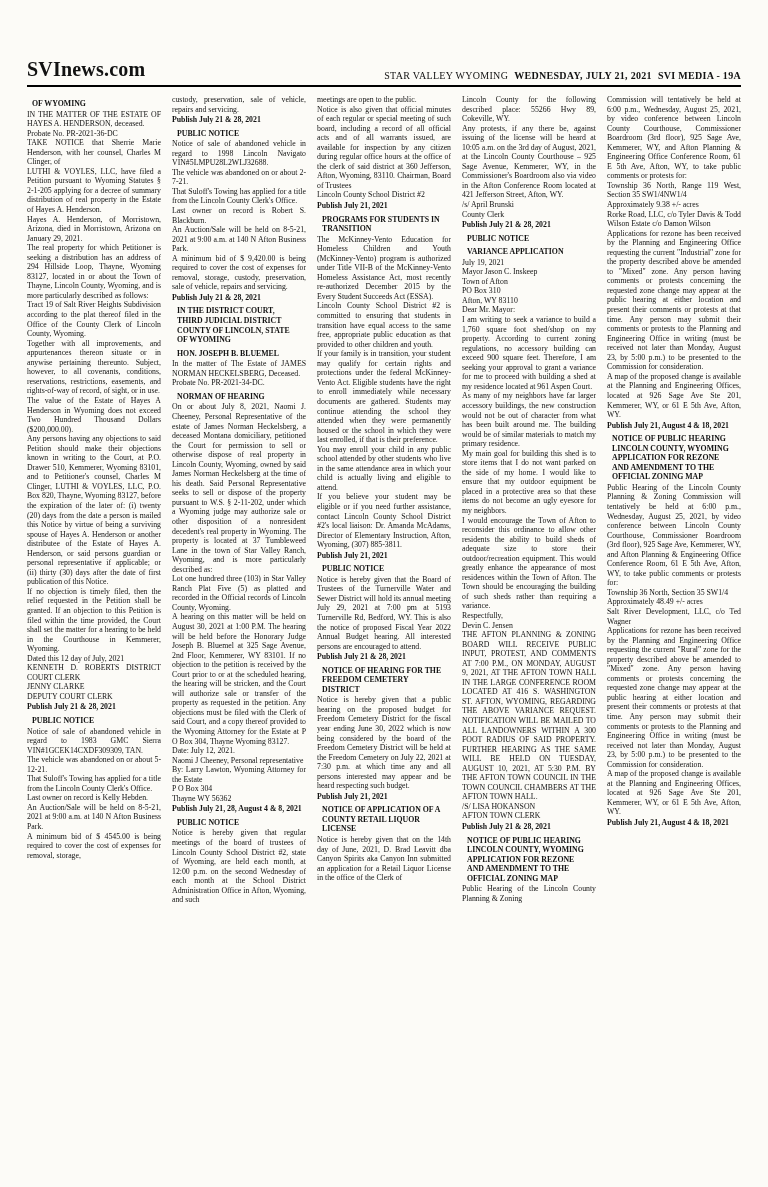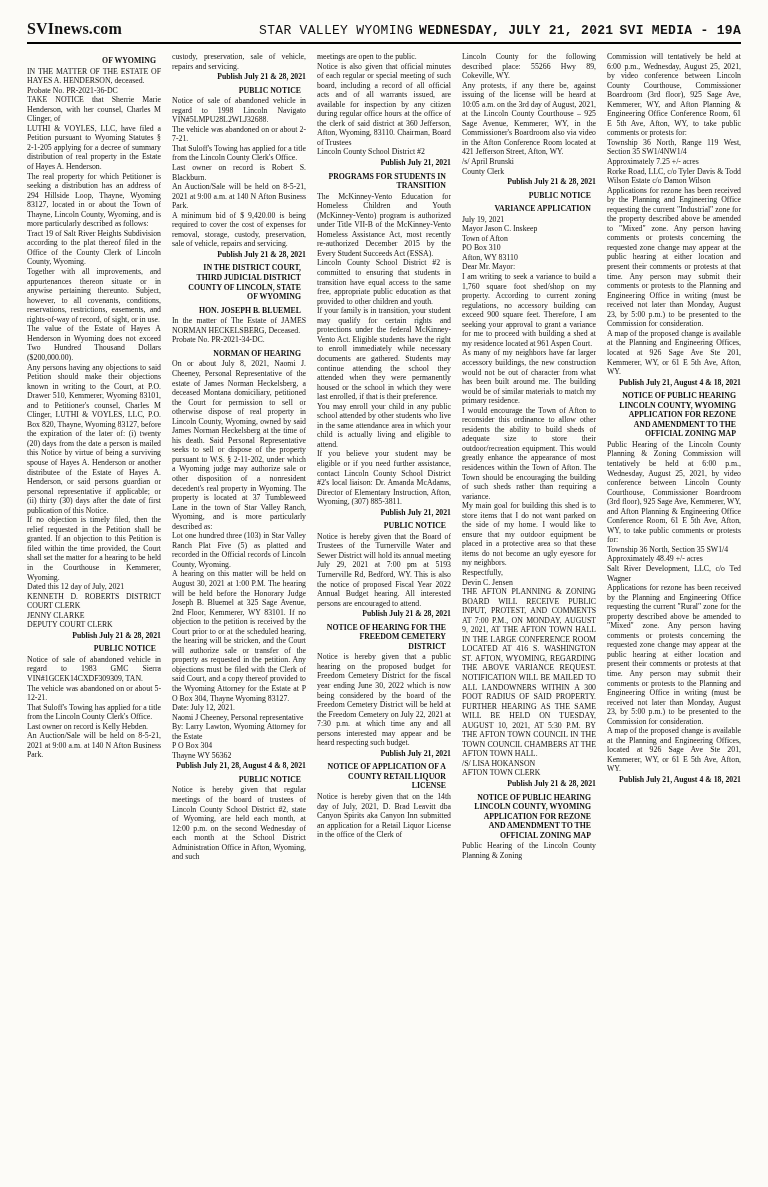--- a/index.html
+++ b/index.html
@@ -11,44 +11,44 @@
     color:#121212;
     font-family:"Liberation Serif", serif;
     overflow:hidden;
   }
   .masthead {
     display:flex; justify-content:space-between; align-items:flex-end;
     padding-bottom:4px;
   }
   .site {
     font-family:"Liberation Serif", serif;
-    font-weight:bold; font-size:16px; letter-spacing:0.2px;
+    font-weight:bold; font-size:20px; letter-spacing:0.2px;margin-top:38px;
   }
   .mast-info {
-    font-size:13px; letter-spacing:0.3px; white-space:nowrap;font-family:Liberation Mono, monospace;
+    font-size:10px; letter-spacing:0.3px; white-space:nowrap;
   }
   .mast-info .sep { display:inline-block; width:6px; }
   .bold { font-weight:bold; }
   .rule { border-top:2.5px solid #000; margin-bottom:8px; }
   .columns {
     display:flex; gap:11px;
     height:1112px; overflow:hidden;
   }
   .col {
     flex:1 1 0; min-width:0; overflow:hidden;
     font-size:7.8px; line-height:9.55px;
     text-align:justify;
   }
   .block.para { margin:0; }
   .block.heading {
-    font-weight:bold; text-align:right;
+    font-weight:bold; text-align:left;
     margin:4px 5px 1px;
   }
   .block.publish {
-    font-weight:bold; text-align:right;
+    font-weight:bold; 
     margin:1px 0 4px;
   }
 </style>
 </head>
 <body>
 
 <div class="page">
   <header class="masthead">
     <div class="site">SVInews.com</div>
     <div class="mast-info">
@@ -56,37 +56,39 @@
     </div>
   </header>
   <div class="rule"></div>
   <main class="columns">
       <div class="col">
         <div class="block heading">OF WYOMING</div>
         <div class="block para">IN THE MATTER OF THE ESTATE OF HAYES A. HENDERSON, deceased.</div>
         <div class="block para">Probate No. PR-2021-36-DC</div>
         <div class="block para">TAKE NOTICE that Sherrie Marie Henderson, with her counsel, Charles M Clinger, of</div>
         <div class="block para">LUTHI &amp; VOYLES, LLC, have filed a Petition pursuant to Wyoming Statutes § 2-1-205 applying for a decree of summary distribution of real property in the Estate of Hayes A. Henderson.</div>
+        <div class="block para">Hayes A. Henderson, of Morristown, Arizona, died in Morristown, Arizona on January 29, 2021.</div>
         <div class="block para">The real property for which Petitioner is seeking a distribution has an address of 294 Hillside Loop, Thayne, Wyoming 83127, located in or about the Town of Thayne, Lincoln County, Wyoming, and is more particularly described as follows:</div>
         <div class="block para">Tract 19 of Salt River Heights Subdivision according to the plat thereof filed in the Office of the County Clerk of Lincoln County, Wyoming.</div>
         <div class="block para">Together with all improvements, and appurtenances thereon situate or in anywise pertaining thereunto. Subject, however, to all covenants, conditions, reservations, restrictions, easements, and rights-of-way of record, of sight, or in use.</div>
         <div class="block para">The value of the Estate of Hayes A Henderson in Wyoming does not exceed Two Hundred Thousand Dollars ($200,000.00).</div>
         <div class="block para">Any persons having any objections to said Petition should make their objections known in writing to the Court, at P.O. Drawer 510, Kemmerer, Wyoming 83101, and to Petitioner's counsel, Charles M Clinger, LUTHI &amp; VOYLES, LLC, P.O. Box 820, Thayne, Wyoming 83127, before the expiration of the later of: (i) twenty (20) days from the date a person is mailed this Notice by virtue of being a surviving spouse of Hayes A. Henderson or another distributee of the Estate of Hayes A. Henderson, or said persons guardian or personal representative if applicable; or (ii) thirty (30) days after the date of first publication of this Notice.</div>
         <div class="block para">If no objection is timely filed, then the relief requested in the Petition shall be granted. If an objection to this Petition is filed within the time provided, the Court shall set the matter for a hearing to be held in the Courthouse in Kemmerer, Wyoming.</div>
         <div class="block para">Dated this 12 day of July, 2021</div>
         <div class="block para">KENNETH D. ROBERTS DISTRICT COURT CLERK</div>
         <div class="block para">JENNY CLARKE</div>
         <div class="block para">DEPUTY COURT CLERK</div>
         <div class="block publish">Publish July 21 &amp; 28, 2021</div>
         <div class="block heading">PUBLIC NOTICE</div>
         <div class="block para">Notice of sale of abandoned vehicle in regard to 1983 GMC Sierra VIN#1GCEK14CXDF309309, TAN.</div>
         <div class="block para">The vehicle was abandoned on or about 5-12-21.</div>
         <div class="block para">That Suloff's Towing has applied for a title from the Lincoln County Clerk's Office.</div>
         <div class="block para">Last owner on record is Kelly Hebden.</div>
         <div class="block para">An Auction/Sale will be held on 8-5-21, 2021 at 9:00 a.m. at 140 N Afton Business Park.</div>
+        <div class="block para">A minimum bid of $ 4545.00 is being required to cover the cost of expenses for removal, storage,</div>
       </div>
       <div class="col">
         <div class="block para">custody, preservation, sale of vehicle, repairs and servicing.</div>
         <div class="block publish">Publish July 21 &amp; 28, 2021</div>
         <div class="block heading">PUBLIC NOTICE</div>
         <div class="block para">Notice of sale of abandoned vehicle in regard to 1998 Lincoln Navigato VIN#5LMPU28L2WLJ32688.</div>
         <div class="block para">The vehicle was abandoned on or about 2-7-21.</div>
         <div class="block para">That Suloff's Towing has applied for a title from the Lincoln County Clerk's Office.</div>
         <div class="block para">Last owner on record is Robert S. Blackburn.</div>
         <div class="block para">An Auction/Sale will be held on 8-5-21, 2021 at 9:00 a.m. at 140 N Afton Business Park.</div>
@@ -121,53 +123,53 @@
         <div class="block para">You may enroll your child in any public school attended by other students who live in the same attendance area in which your child is actually living and eligible to attend.</div>
         <div class="block para">If you believe your student may be eligible or if you need further assistance, contact Lincoln County School District #2's local liaison: Dr. Amanda McAdams, Director of Elementary Instruction, Afton, Wyoming, (307) 885-3811.</div>
         <div class="block publish">Publish July 21, 2021</div>
         <div class="block heading">PUBLIC NOTICE</div>
         <div class="block para">Notice is hereby given that the Board of Trustees of the Turnerville Water and Sewer District will hold its annual meeting July 29, 2021 at 7:00 pm at 5193 Turnerville Rd, Bedford, WY. This is also the notice of proposed Fiscal Year 2022 Annual Budget hearing. All interested persons are encouraged to attend.</div>
         <div class="block publish">Publish July 21 &amp; 28, 2021</div>
         <div class="block heading">NOTICE OF HEARING FOR THE FREEDOM CEMETERY DISTRICT</div>
         <div class="block para">Notice is hereby given that a public hearing on the proposed budget for Freedom Cemetery District for the fiscal year ending June 30, 2022 which is now being considered by the board of the Freedom Cemetery District will be held at the Freedom Cemetery on July 22, 2021 at 7:30 p.m. at which time any and all persons interested may appear and be heard respecting such budget.</div>
         <div class="block publish">Publish July 21, 2021</div>
         <div class="block heading">NOTICE OF APPLICATION OF A COUNTY RETAIL LIQUOR LICENSE</div>
-        <div class="block para">Notice is hereby given that on the 14th day of July, 2021, D. Brad Leavitt dba Canyon Spirits aka Canyon Inn submitted an application for a Retail Liquor License in the office of the Clerk of</div>
+        <div class="block para">Notice is hereby given that on the 14th day of June, 2021, D. Brad Leavitt dba Canyon Spirits aka Canyon Inn submitted an application for a Retail Liquor License in the office of the Clerk of</div>
       </div>
       <div class="col">
         <div class="block para">Lincoln County for the following described place: 55266 Hwy 89, Cokeville, WY.</div>
         <div class="block para">Any protests, if any there be, against issuing of the license will be heard at 10:05 a.m. on the 3rd day of August, 2021, at the Lincoln County Courthouse – 925 Sage Avenue, Kemmerer, WY, in the Commissioner's Boardroom also via video in the Afton Conference Room located at 421 Jefferson Street, Afton, WY.</div>
         <div class="block para">/s/ April Brunski</div>
         <div class="block para">County Clerk</div>
         <div class="block publish">Publish July 21 &amp; 28, 2021</div>
         <div class="block heading">PUBLIC NOTICE</div>
         <div class="block heading">VARIANCE APPLICATION</div>
         <div class="block para">July 19, 2021</div>
         <div class="block para">Mayor Jason C. Inskeep</div>
         <div class="block para">Town of Afton</div>
         <div class="block para">PO Box 310</div>
         <div class="block para">Afton, WY 83110</div>
         <div class="block para">Dear Mr. Mayor:</div>
         <div class="block para">I am writing to seek a variance to build a 1,760 square foot shed/shop on my property. According to current zoning regulations, no accessory building can exceed 900 square feet. Therefore, I am seeking your approval to grant a variance for me to proceed with building a shed at my residence located at 961 Aspen Court.</div>
         <div class="block para">As many of my neighbors have far larger accessory buildings, the new construction would not be out of character from what has been built around me. The building would be of similar materials to match my primary residence.</div>
+        <div class="block para">My main goal for building this shed is to store items that I do not want parked on the side of my home. I would like to ensure that my outdoor equipment be placed in a protective area so that these items do not become an ugly eyesore for my neighbors.</div>
         <div class="block para">I would encourage the Town of Afton to reconsider this ordinance to allow other residents the ability to build sheds of adequate size to store their outdoor/recreation equipment. This would greatly enhance the appearance of most residences within the Town of Afton. The Town should be encouraging the building of such sheds rather than requiring a variance.</div>
-        <div class="block para">My main goal for building this shed is to store items that I do not want parked on the side of my home. I would like to ensure that my outdoor equipment be placed in a protective area so that these items do not become an ugly eyesore for my neighbors.</div>
         <div class="block para">Respectfully,</div>
         <div class="block para">Devin C. Jensen</div>
         <div class="block para">THE AFTON PLANNING &amp; ZONING BOARD WILL RECEIVE PUBLIC INPUT, PROTEST, AND COMMENTS AT 7:00 P.M., ON MONDAY, AUGUST 9, 2021, AT THE AFTON TOWN HALL IN THE LARGE CONFERENCE ROOM LOCATED AT 416 S. WASHINGTON ST. AFTON, WYOMING, REGARDING THE ABOVE VARIANCE REQUEST. NOTIFICATION WILL BE MAILED TO ALL LANDOWNERS WITHIN A 300 FOOT RADIUS OF SAID PROPERTY. FURTHER HEARING AS THE SAME WILL BE HELD ON TUESDAY, AUGUST 10, 2021, AT 5:30 P.M. BY THE AFTON TOWN COUNCIL IN THE TOWN COUNCIL CHAMBERS AT THE AFTON TOWN HALL.</div>
         <div class="block para">/S/ LISA HOKANSON</div>
         <div class="block para">AFTON TOWN CLERK</div>
         <div class="block publish">Publish July 21 &amp; 28, 2021</div>
         <div class="block heading">NOTICE OF PUBLIC HEARING LINCOLN COUNTY, WYOMING APPLICATION FOR REZONE AND AMENDMENT TO THE OFFICIAL ZONING MAP</div>
         <div class="block para">Public Hearing of the Lincoln County Planning &amp; Zoning</div>
       </div>
       <div class="col">
         <div class="block para">Commission will tentatively be held at 6:00 p.m., Wednesday, August 25, 2021, by video conference between Lincoln County Courthouse, Commissioner Boardroom (3rd floor), 925 Sage Ave, Kemmerer, WY, and Afton Planning &amp; Engineering Office Conference Room, 61 E 5th Ave, Afton, WY, to take public comments or protests for:</div>
         <div class="block para">Township 36 North, Range 119 West, Section 35 SW1/4NW1/4</div>
-        <div class="block para">Approximately 7.25 +/- acres</div>
+        <div class="block para">Approximately 9.38 +/- acres</div>
         <div class="block para">Rorke Road, LLC, c/o Tyler Davis &amp; Todd Wilson Estate c/o Damon Wilson</div>
         <div class="block para">Applications for rezone has been received by the Planning and Engineering Office requesting the current "Industrial" zone for the property described above be amended to "Mixed" zone. Any person having comments or protests concerning the requested zone change may appear at the public hearing at either location and present their comments or protests at that time. Any person may submit their comments or protests to the Planning and Engineering Office in writing (must be received not later than Monday, August 23, by 5:00 p.m.) to be presented to the Commission for consideration.</div>
         <div class="block para">A map of the proposed change is available at the Planning and Engineering Offices, located at 926 Sage Ave Ste 201, Kemmerer, WY, or 61 E 5th Ave, Afton, WY.</div>
         <div class="block publish">Publish July 21, August 4 &amp; 18, 2021</div>
         <div class="block heading">NOTICE OF PUBLIC HEARING LINCOLN COUNTY, WYOMING APPLICATION FOR REZONE AND AMENDMENT TO THE OFFICIAL ZONING MAP</div>
         <div class="block para">Public Hearing of the Lincoln County Planning &amp; Zoning Commission will tentatively be held at 6:00 p.m., Wednesday, August 25, 2021, by video conference between Lincoln County Courthouse, Commissioner Boardroom (3rd floor), 925 Sage Ave, Kemmerer, WY, and Afton Planning &amp; Engineering Office Conference Room, 61 E 5th Ave, Afton, WY, to take public comments or protests for:</div>
         <div class="block para">Township 36 North, Section 35 SW1/4</div>
         <div class="block para">Approximately 48.49 +/- acres</div>
         <div class="block para">Salt River Development, LLC, c/o Ted Wagner</div>
         <div class="block para">Applications for rezone has been received by the Planning and Engineering Office requesting the current "Rural" zone for the property described above be amended to "Mixed" zone. Any person having comments or protests concerning the requested zone change may appear at the public hearing at either location and present their comments or protests at that time. Any person may submit their comments or protests to the Planning and Engineering Office in writing (must be received not later than Monday, August 23, by 5:00 p.m.) to be presented to the Commission for consideration.</div>

